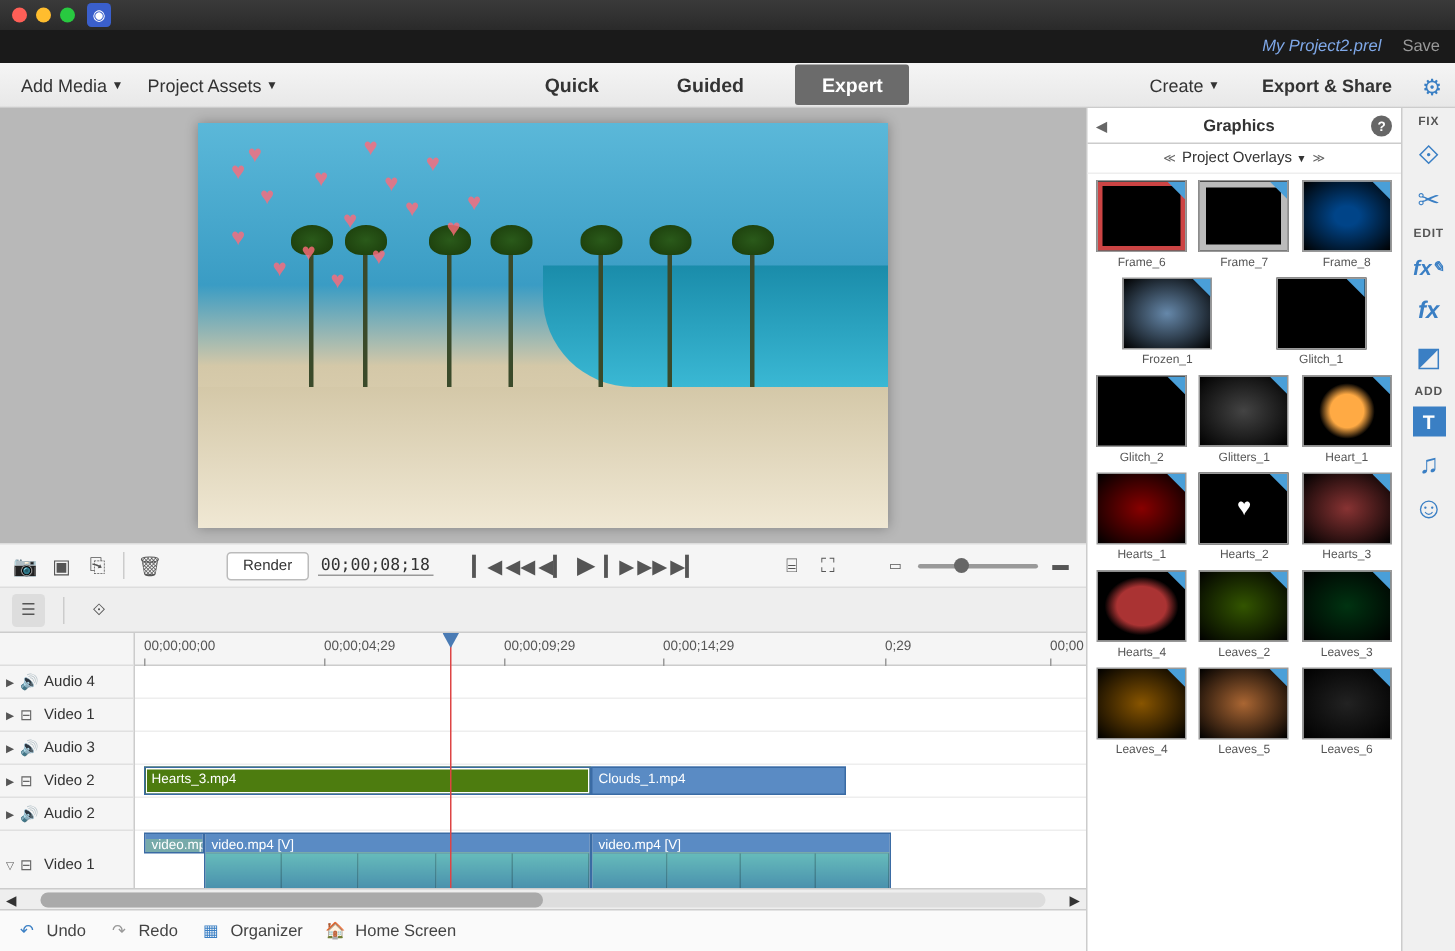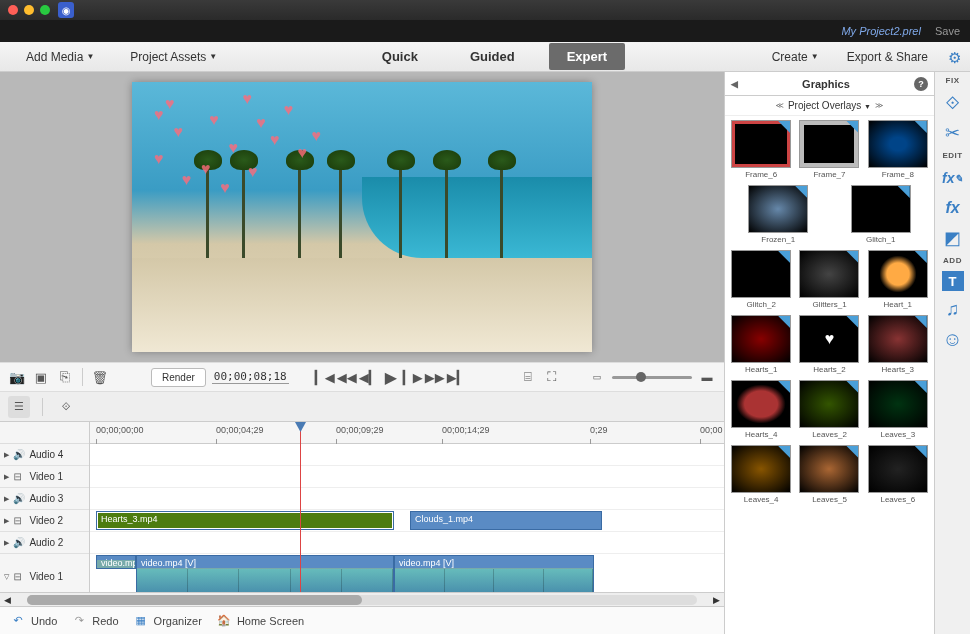--- a/index.html
+++ b/index.html
@@ -11,21 +11,21 @@
 .traffic span { width:10px; height:10px; border-radius:50%; display:block; }
 .tl-close{background:#ff5f57;} .tl-min{background:#ffbd2e;} .tl-max{background:#28c940;}
 .app-icon { width:16px; height:16px; background:#3a5fcc; border-radius:3px; margin-left:8px; display:flex; align-items:center; justify-content:center; color:#fff; font-size:10px; }
 
 
 .darkstrip { height:22px; background:#1a1a1a; display:flex; align-items:center; justify-content:flex-end; padding:0 10px; color:#7fa8e8; font-style:italic; font-size:11px; gap:14px;}
 .darkstrip .save{ color:#999; font-style:normal;}
 
 
 .toolbar { height:30px; background:linear-gradient(#f5f5f5,#e8e8e8); border-bottom:1px solid #ccc; display:flex; align-items:center; padding:0 6px; }
-.tb-left { display:flex; gap:20px;margin-left:12px; }
+.tb-left { display:flex; gap:0; }
 .tb-btn { padding:4px 8px; font-size:12px; cursor:pointer; display:flex; align-items:center; gap:3px;}
 .tb-center { flex:1; display:flex; justify-content:center; gap:16px; }
 .mode-btn { padding:6px 18px; font-size:13px; font-weight:600; cursor:pointer; color:#333;}
 .mode-btn.active { background:#6b6b6b; color:#fff; border-radius:2px;}
 .tb-right { display:flex; gap:12px; align-items:center;}
 .gear { width:16px; height:16px; color:#3a7fc4; font-size:15px;}
 
 
 .main { display:flex; height:562px; }
 .stage-col { flex:1; display:flex; flex-direction:column; }
@@ -157,21 +157,21 @@
   <div class="tb-center">
     <div class="mode-btn">Quick</div>
     <div class="mode-btn">Guided</div>
     <div class="mode-btn active">Expert</div>
   </div>
   <div class="tb-right">
     <div class="tb-btn">
         <span>Create</span> 
         <span style="font-size:8px;">▼</span>
       </div>
-    <div class="tb-btn" style="font-weight:400;">Export &amp; Share</div>
+    <div class="tb-btn" style="font-weight:700;">Export &amp; Share</div>
     <div class="gear">⚙</div>
   </div>
 </div>
 
 <div class="main">
   <div class="stage-col">
 
     <div class="stage">
       <div class="preview">
         <div class="water"></div>
@@ -285,21 +285,21 @@
           <div class="ruler-tick" style="left:352px">00;00;14;29</div>
           <div class="ruler-tick" style="left:500px">0;29</div>
           <div class="ruler-tick" style="left:610px">00;00</div>
         </div>
         <div class="tracks">
           <div class="track-row"></div>
           <div class="track-row"></div>
           <div class="track-row"></div>
           <div class="track-row">
             <div class="clip sel" style="left:6px;width:298px">Hearts_3.mp4</div>
-            <div class="clip" style="left:320px;width:192px">Clouds_1.mp4</div>
+            <div class="clip" style="left:304px;width:170px">Clouds_1.mp4</div>
           </div>
           <div class="track-row"></div>
           <div class="track-row video1">
             <div class="clip vid" style="left:6px;width:40px;height:14px;">video.mp4 [</div>
             <div class="clip vid" style="left:46px;width:258px;">
               <span>video.mp4 [V]</span>
               <div class="thumb-strip">
                   <span></span>
                   <span></span>
                   <span></span>

